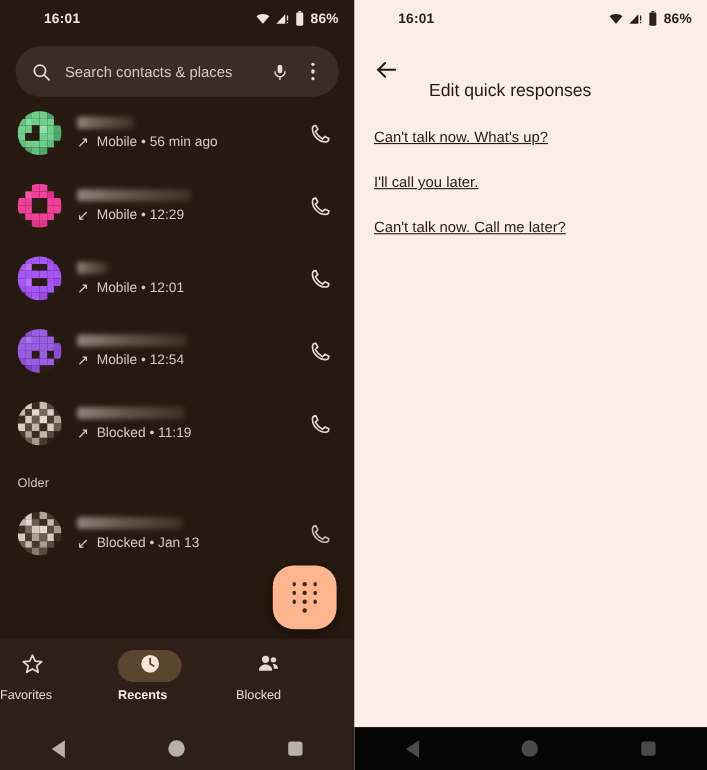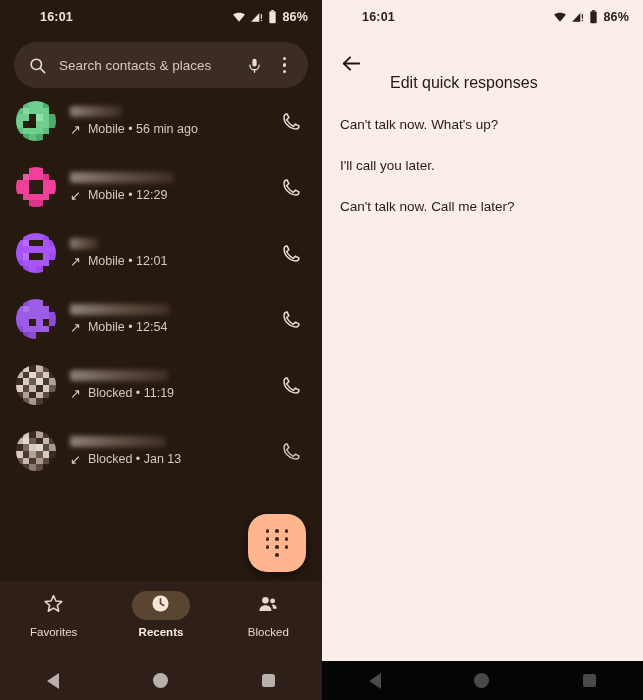--- a/index.html
+++ b/index.html
@@ -69,21 +69,21 @@
   }
   .dialgrid { display:grid; grid-template-columns:repeat(3,5px); gap:4.5px; justify-items:center; }
   .dialgrid i { width:3.6px; height:3.6px; border-radius:50%; background:#44291A; display:block; }
   .dialgrid i.last { grid-column:2; }
 
   .bottomnav {
     position:absolute; left:0; bottom:39px; width:100%; height:80px;
     background:#2E2018; display:flex; align-items:flex-start;
     padding-top:10px;
   }
-  .navitem { flex:1; display:flex; flex-direction:column; align-items:center; gap:6px; }
+  .navitem { flex:1; display:flex; flex-direction:column; gap:6px; }
   .navpill {
     width:58px; height:29px; border-radius:16px;
     display:flex; align-items:center; justify-content:center;
   }
   .navpill.active { background:#5A4530; }
   .navlabel { font-size:11.5px; color:#E5D7CE; }
   .navlabel.active { font-weight:bold; color:#FBEDE7; }
 
   .sysnav {
     position:absolute; left:0; bottom:0; width:100%; height:39px;
@@ -99,21 +99,21 @@
 
   
   .phone-right {
     width:321px; height:700px; position:relative;
     background:#FBEDE7; color:#211A16; overflow:hidden;
   }
   .statusbar.light { color:#2A211C; }
   .appbar { height:58px; display:flex; align-items:center; padding:0 10px; gap:20px; }
   .backbtn { width:38px; height:38px; display:flex; align-items:center; justify-content:center; }
   .appbar-title { font-size:16px; color:#221A15;margin-top:40px; }
-  .qr-list { padding-top:12px; }
+  .qr-list { padding-top:12px;text-decoration:underline; }
   .qr-item { padding:13px 18px; font-size:13.5px; color:#241C17; }
 </style>
 </head>
 <body>
 
 <div class="screens">
 
   <div class="phone-left">
 
     <div class="statusbar">
@@ -434,20 +434,21 @@
             <span>Blocked • 11:19</span>
           </div>
         </div>
         <span class="phone-ic">
           <svg width="21" height="21" viewBox="0 0 24 24" fill="none" stroke="#E8DCD4" stroke-width="1.7" stroke-linecap="round">
             <path d="M7 3.5 C5 3.5 3.5 5 3.5 7 C3.5 14 10 20.5 17 20.5 C19 20.5 20.5 19 20.5 17 L16.5 15 L14 17.5 C11.5 16.2 7.8 12.5 6.5 10 L9 7.5 Z"></path>
           </svg>
         </span>
       </div>
 
+      <div class="section-label">Older</div>
 
       <div class="callrow">
         <div class="avatar" style="background:#2B1D14">
           <div class="pxgrid">
             <span style="background:#5A4A40"></span>
               <span style="background:#D8CCC2"></span>
               <span style="background:#3A2C22"></span>
               <span style="background:#B0A296"></span>
               <span style="background:#4A3A30"></span>
               <span></span>

